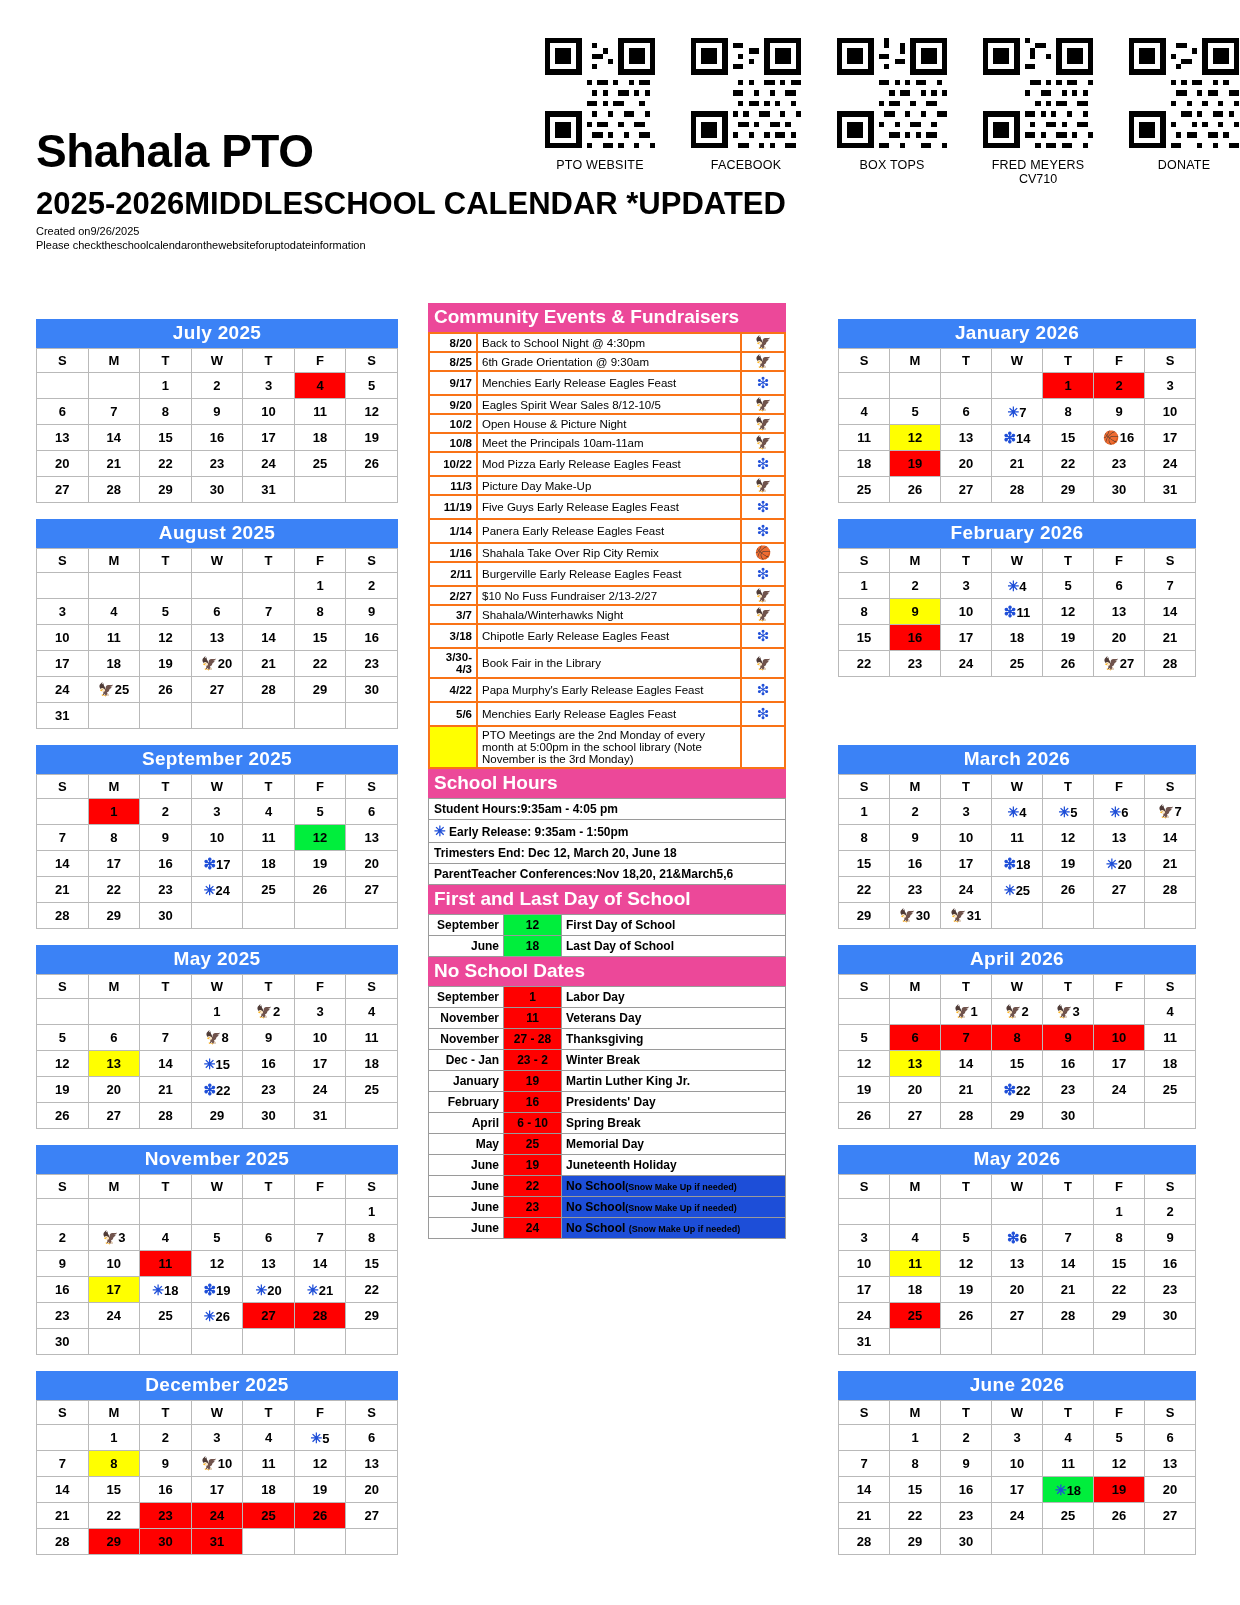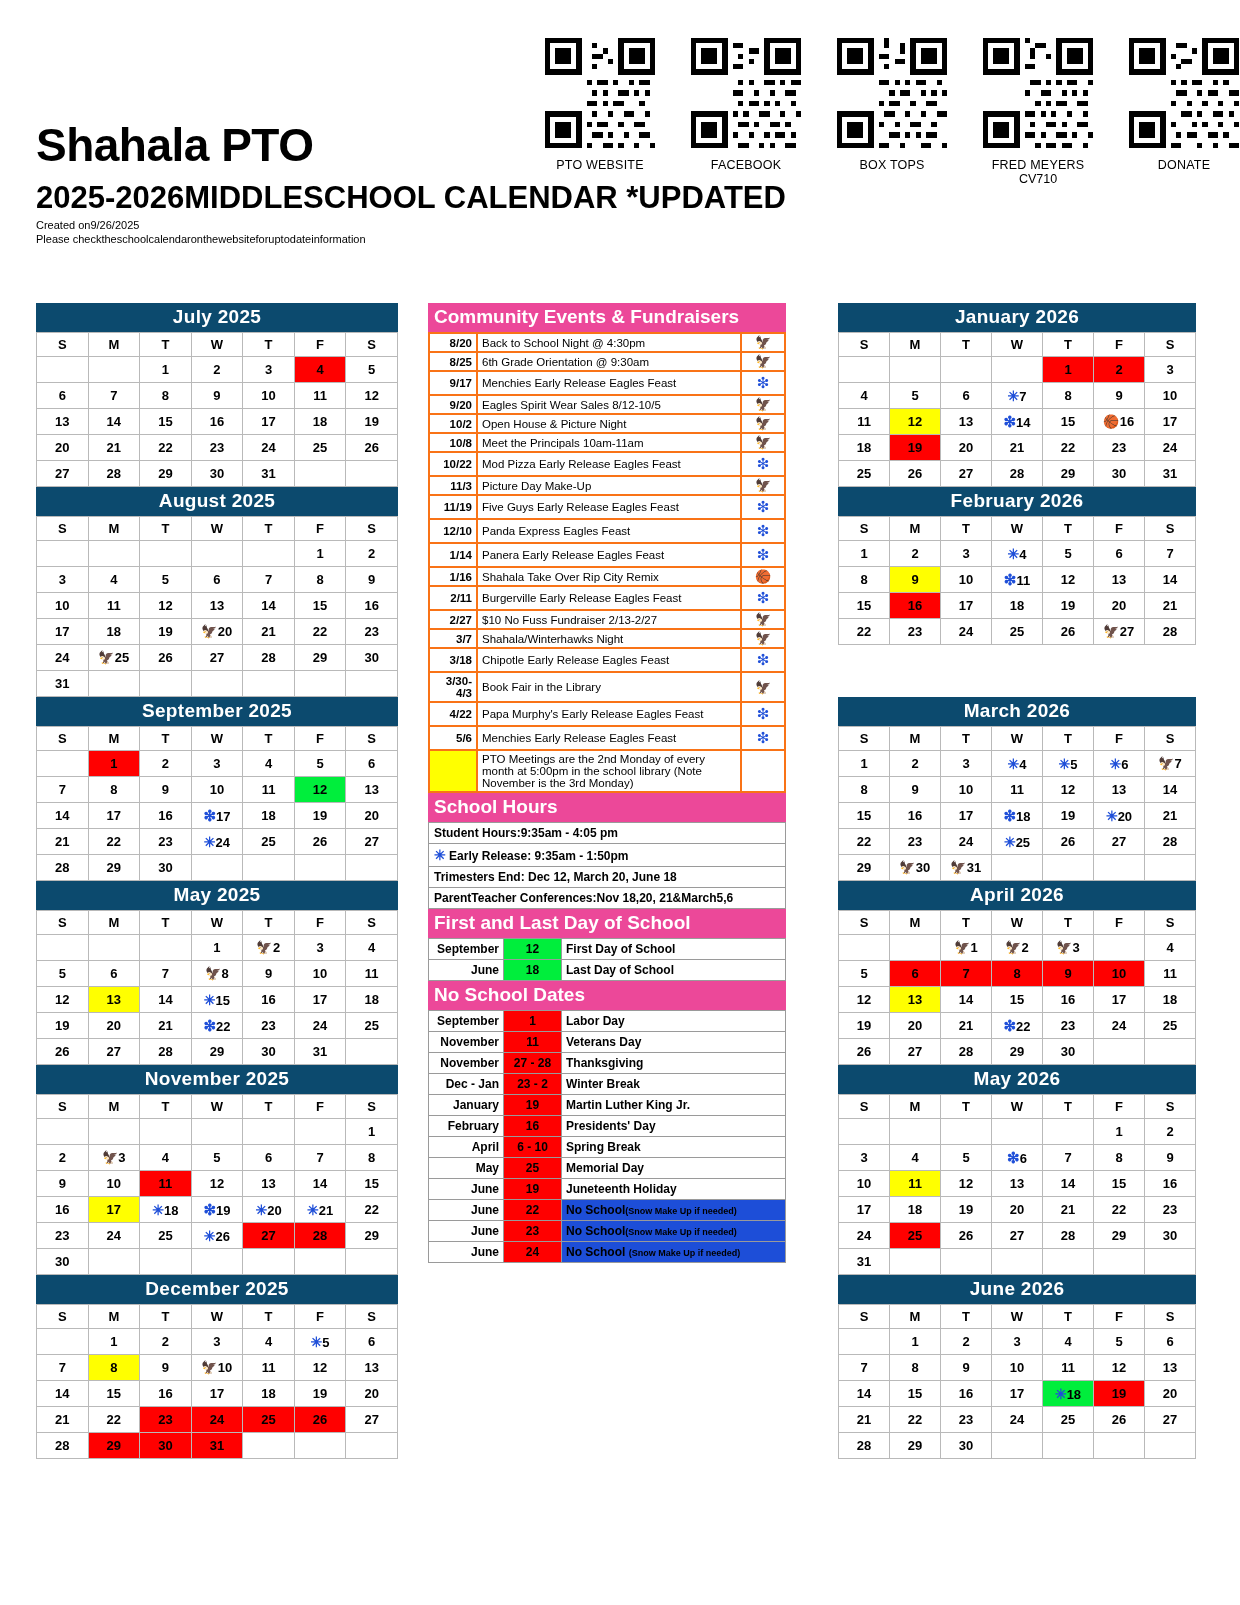--- a/index.html
+++ b/index.html
@@ -7,44 +7,45 @@
   body {
     width:1240px; height:1605px;
     background:#ffffff;
     font-family:"Liberation Sans", sans-serif;
     color:#000;
     position:relative;
     overflow:hidden;
   }
   
   .header { position:relative; height:290px; }
-  .title-block { position:absolute; left:36px; top:118px; }
+  .title-block { position:absolute; left:36px; top:124px; }
   .title-main { font-size:46px; font-weight:bold; letter-spacing:-0.5px; }
   .title-sub { font-size:31px; font-weight:bold; margin-top:8px; }
   .title-note { font-size:11px; margin-top:3px; }
   .title-note2 { font-size:11px; margin-top:2px; }
 
   .qr-row { position:absolute; left:545px; top:38px; display:flex; gap:36px; }
   .qr-item { width:110px; text-align:center; }
   .qr-box { width:110px; height:110px; }
   .qr-label { font-size:12.5px; margin-top:6px; font-weight:400; letter-spacing:0.2px;}
   .qr-sub { font-size:12.5px; }
 
   
   .cols { position:absolute; top:303px; left:0; width:1240px; display:flex; }
   .col-left  { width:362px; margin-left:36px; }
   .col-mid   { width:358px; margin-left:30px; }
   .col-right { width:358px; margin-left:52px; }
 
   
   .month { width:100%; margin-bottom:0px; }
   .month-title {
-    background:#0c4a6e; color:#fff; text-align:center;
+    background:#3b82f6; color:#fff; text-align:center;
     font-size:19px; font-weight:bold; padding:3px 0 4px;
     letter-spacing:0.3px;
+    margin-top:16px;
   }
   table.cal { width:100%; border-collapse:collapse; table-layout:fixed; }
   table.cal td, table.cal th {
     border:1px solid #b9b9b9;
     height:26px; text-align:center; vertical-align:middle;
     font-size:13px; font-weight:bold; padding:0;
   }
   table.cal th { font-weight:bold; font-size:13px; height:24px; }
   td.red { background:#ff0000; color:#000; }
   td.yellow { background:#ffff00; }
@@ -842,25 +843,20 @@
             <td class="ev-date">11/3</td>
             <td>Picture Day Make-Up</td>
             <td class="ev-icon"><span class="eagle">🦅</span></td>
           </tr>
           <tr>
             <td class="ev-date">11/19</td>
             <td>Five Guys Early Release Eagles Feast</td>
             <td class="ev-icon"><span class="snow">❇</span></td>
           </tr>
           <tr>
-            <td class="ev-date">12/10</td>
-            <td>Panda Express Eagles Feast</td>
-            <td class="ev-icon"><span class="snow">❇</span></td>
-          </tr>
-          <tr>
             <td class="ev-date">1/14</td>
             <td>Panera Early Release Eagles Feast</td>
             <td class="ev-icon"><span class="snow">❇</span></td>
           </tr>
           <tr>
             <td class="ev-date">1/16</td>
             <td>Shahala Take Over Rip City Remix</td>
             <td class="ev-icon"><span class="remix">🏀</span></td>
           </tr>
           <tr>

